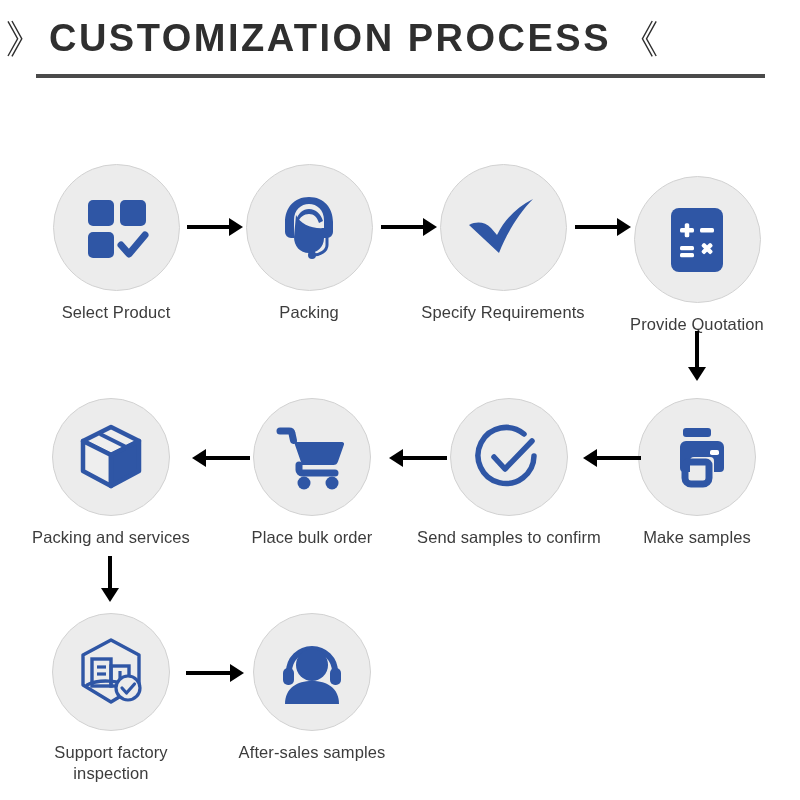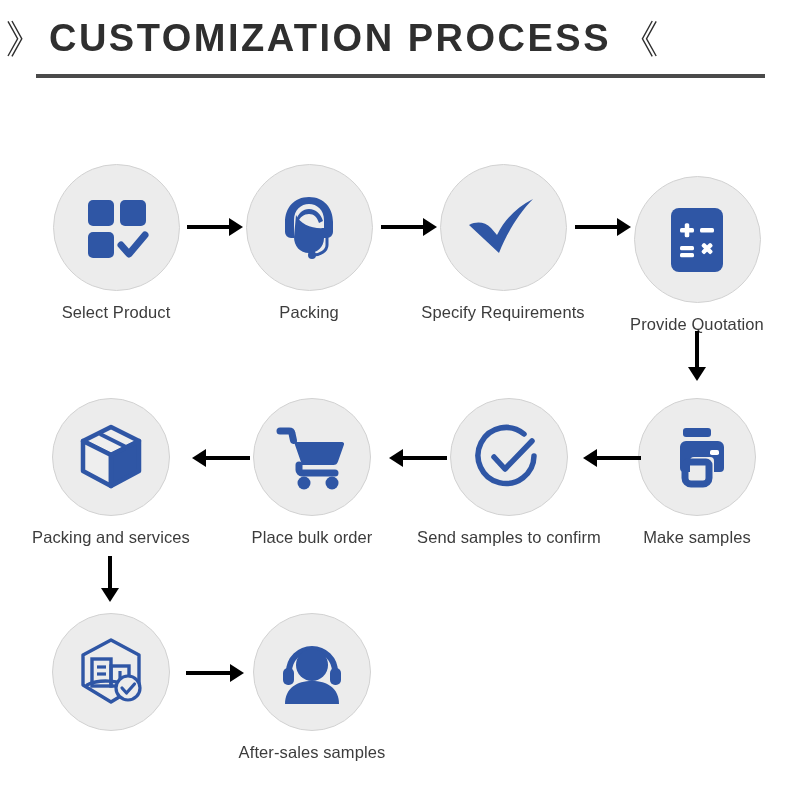--- a/index.html
+++ b/index.html
@@ -282,20 +282,22 @@
       <rect x="19" y="24" width="19" height="27" fill="none" stroke="#2f56a5" stroke-width="3.4"></rect>
       <rect x="38" y="31" width="18" height="20" fill="none" stroke="#2f56a5" stroke-width="3.4"></rect>
       <line x1="24" y1="32" x2="33" y2="32" stroke="#2f56a5" stroke-width="3.2"></line>
       <line x1="24" y1="39" x2="33" y2="39" stroke="#2f56a5" stroke-width="3.2"></line>
       <line x1="47" y1="36" x2="47" y2="45" stroke="#2f56a5" stroke-width="3.2"></line>
       <path d="M14 50 C26 44 44 45 60 52" fill="none" stroke="#2f56a5" stroke-width="3.4" stroke-linecap="round"></path>
       <circle cx="55" cy="53" r="12" fill="#ececec" stroke="#2f56a5" stroke-width="3.2"></circle>
       <path d="M49 53 l4.5 5 l8 -9" fill="none" stroke="#2f56a5" stroke-width="3.2" stroke-linecap="round" stroke-linejoin="round"></path>
     </svg>
   </div>
+  <div class="label wide">Support factory
+inspection</div>
 </div>
 
 <div class="arrow-h right" style="left:186px; top:661px; width:58px;">
   <div class="shaft"></div>
   <div class="head"></div>
 </div>
 
 <div class="node" style="left:237px; top:613px;">
   <div class="circle sm">
     <svg width="74" height="68" viewBox="0 0 74 68">

